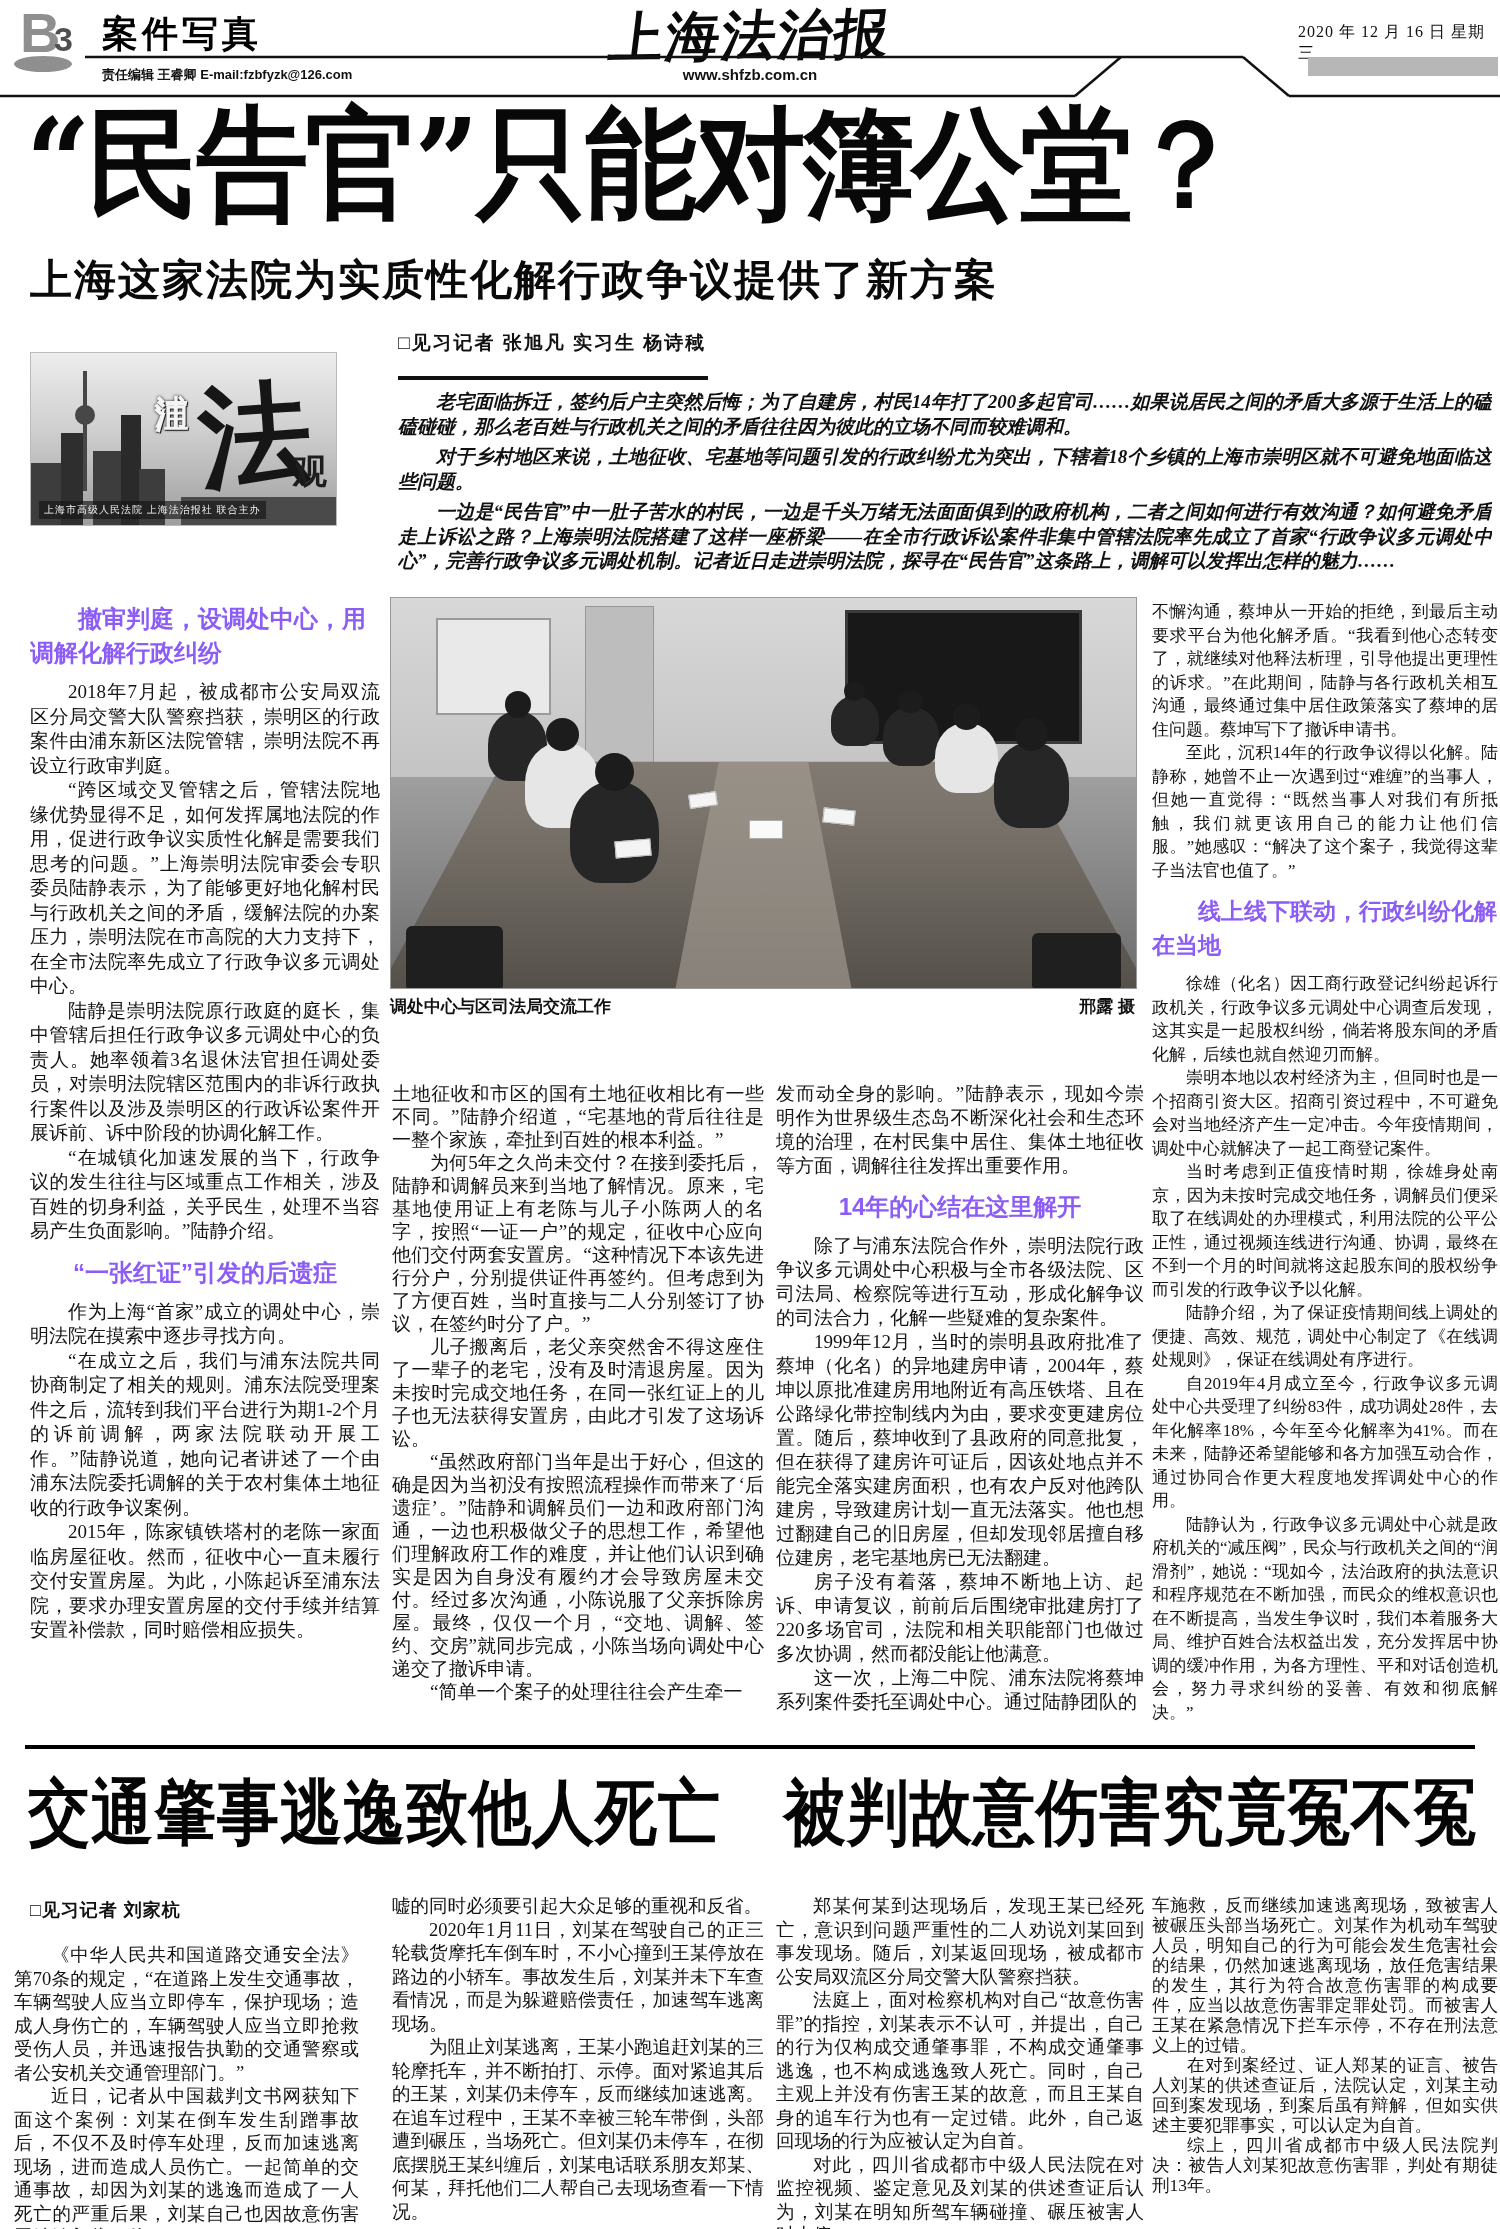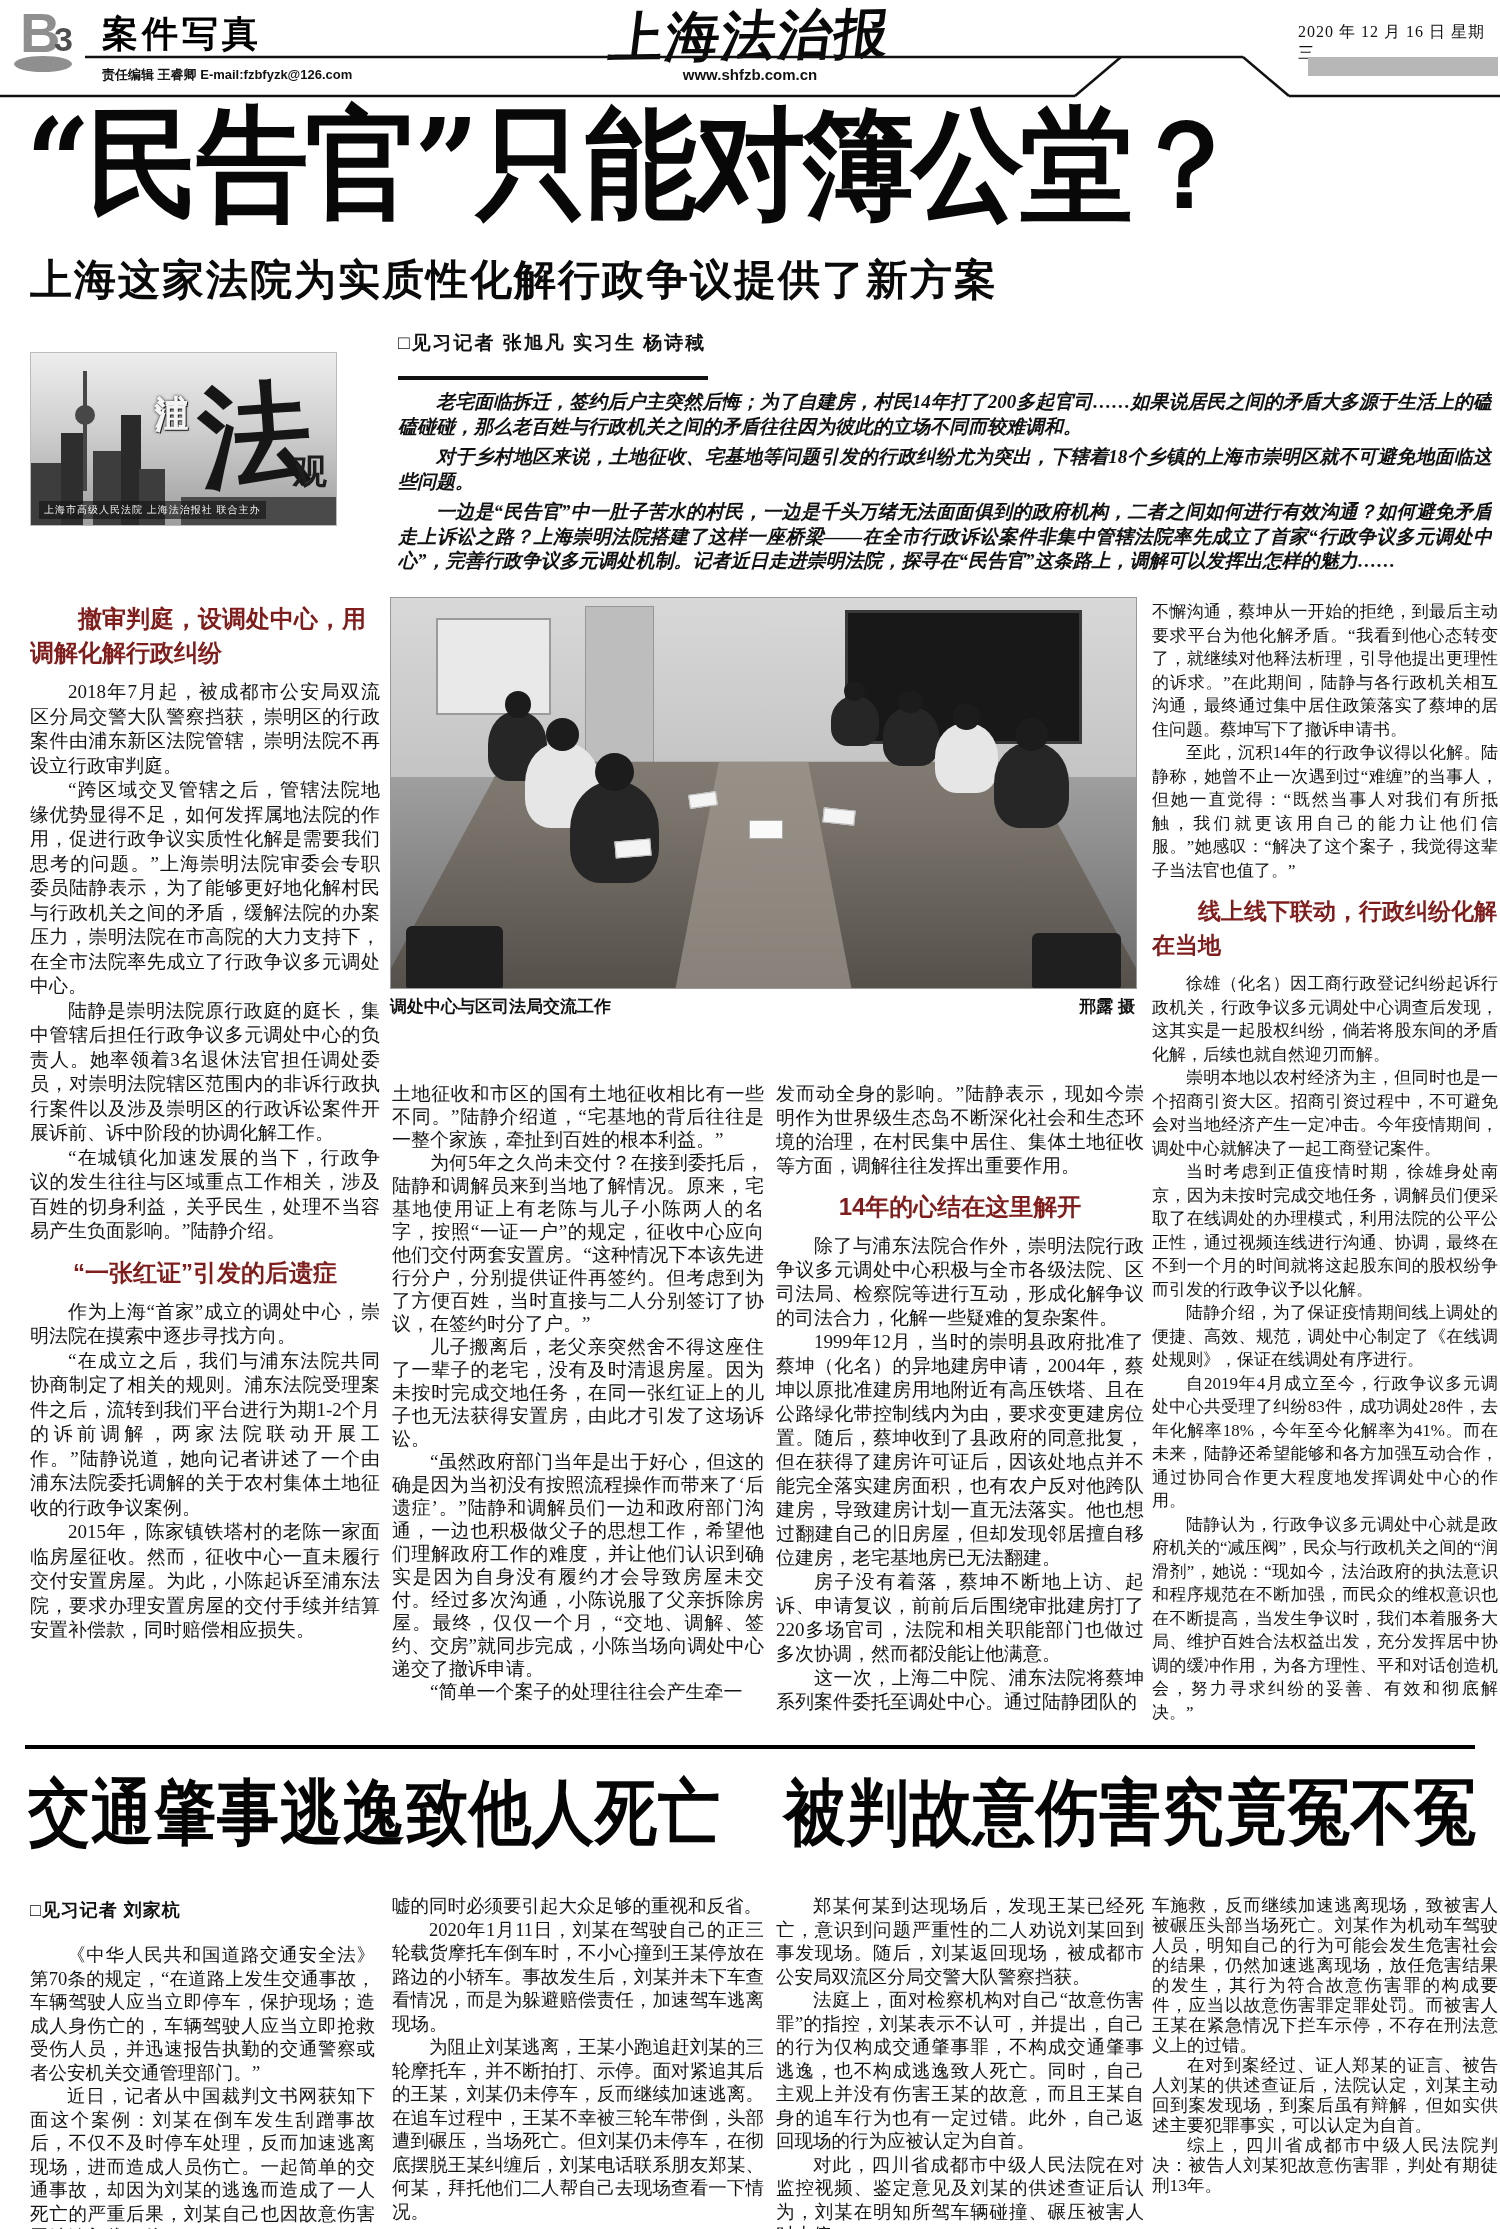--- a/index.html
+++ b/index.html
@@ -57,21 +57,21 @@
   .paper{position:absolute;background:#f4f4f4;border:1px solid #bbb;}
   .tissue{position:absolute;left:48%;top:57%;width:32px;height:17px;background:#fafafa;border:1px solid #aaa;}
   .chair{position:absolute;background:#1f1f1f;border-radius:6px 6px 2px 2px;}
   .caption{position:absolute;left:390px;top:995px;width:745px;display:flex;justify-content:space-between;
            font:700 17px "Liberation Sans",sans-serif;}
   
   .col{position:absolute;text-align:justify;overflow:hidden;color:#141414;}
   .col p{margin:0;text-indent:2em;}
   .col p.pc{text-indent:0;}
   .col .hi,.col .hc{font-family:"Liberation Sans",sans-serif;font-weight:900;font-size:24px;line-height:34px;
-                    margin:12px 0 10px;text-align:left;color:#7f1d1d;}
+                    margin:12px 0 10px;text-align:left;color:#8b5cf6;}
   .col .hi{text-indent:2em;}
   .col .hc{text-align:center;text-indent:0;}
   .c1{font-size:19px;line-height:24.5px;}
   .c1 .hi{margin-top:2px;}
   .c2{font-size:19px;line-height:23px;}
   .c3{font-size:19px;line-height:24px;}
   .c4{font-size:17px;line-height:23.5px;}
   .c4 .hi{font-size:23px;}
   .b1,.b2,.b3{font-size:18.5px;line-height:23.5px;}
   .b4{font-size:17.5px;line-height:20px;font-family:"Liberation Serif",serif;}
@@ -192,21 +192,21 @@
       <p class="p">崇明本地以农村经济为主，但同时也是一个招商引资大区。招商引资过程中，不可避免会对当地经济产生一定冲击。今年疫情期间，调处中心就解决了一起工商登记案件。</p>
       <p class="p">当时考虑到正值疫情时期，徐雄身处南京，因为未按时完成交地任务，调解员们便采取了在线调处的办理模式，利用法院的公平公正性，通过视频连线进行沟通、协调，最终在不到一个月的时间就将这起股东间的股权纷争而引发的行政争议予以化解。</p>
       <p class="p">陆静介绍，为了保证疫情期间线上调处的便捷、高效、规范，调处中心制定了《在线调处规则》，保证在线调处有序进行。</p>
       <p class="p">自2019年4月成立至今，行政争议多元调处中心共受理了纠纷83件，成功调处28件，去年化解率18%，今年至今化解率为41%。而在未来，陆静还希望能够和各方加强互动合作，通过协同合作更大程度地发挥调处中心的作用。</p>
       <p class="p">陆静认为，行政争议多元调处中心就是政府机关的“减压阀”，民众与行政机关之间的“润滑剂”，她说：“现如今，法治政府的执法意识和程序规范在不断加强，而民众的维权意识也在不断提高，当发生争议时，我们本着服务大局、维护百姓合法权益出发，充分发挥居中协调的缓冲作用，为各方理性、平和对话创造机会，努力寻求纠纷的妥善、有效和彻底解决。”</p>
     </div>
 
   <div class="sep-rule"></div>
   <div class="headline2">交通肇事逃逸致他人死亡　被判故意伤害究竟冤不冤</div>
   <div class="byline2">□见习记者  刘家杭</div>
-  <div class="col b1" style="left:30px;top:1944px;width:345px;height:285px;">
+  <div class="col b1" style="left:14px;top:1944px;width:345px;height:285px;">
       <p class="p">《中华人民共和国道路交通安全法》第70条的规定，“在道路上发生交通事故，车辆驾驶人应当立即停车，保护现场；造成人身伤亡的，车辆驾驶人应当立即抢救受伤人员，并迅速报告执勤的交通警察或者公安机关交通管理部门。”</p>
       <p class="p">近日，记者从中国裁判文书网获知下面这个案例：刘某在倒车发生刮蹭事故后，不仅不及时停车处理，反而加速逃离现场，进而造成人员伤亡。一起简单的交通事故，却因为刘某的逃逸而造成了一人死亡的严重后果，刘某自己也因故意伤害罪锒铛入狱，唏</p>
     </div>
   <div class="col b2" style="left:392px;top:1895px;width:372px;height:334px;">
       <p class="pc">嘘的同时必须要引起大众足够的重视和反省。</p>
       <p class="p">2020年1月11日，刘某在驾驶自己的正三轮载货摩托车倒车时，不小心撞到王某停放在路边的小轿车。事故发生后，刘某并未下车查看情况，而是为躲避赔偿责任，加速驾车逃离现场。</p>
       <p class="p">为阻止刘某逃离，王某小跑追赶刘某的三轮摩托车，并不断拍打、示停。面对紧追其后的王某，刘某仍未停车，反而继续加速逃离。在追车过程中，王某不幸被三轮车带倒，头部遭到碾压，当场死亡。但刘某仍未停车，在彻底摆脱王某纠缠后，刘某电话联系朋友郑某、何某，拜托他们二人帮自己去现场查看一下情况。</p>
     </div>
   <div class="col b3" style="left:776px;top:1895px;width:368px;height:334px;">
       <p class="p">郑某何某到达现场后，发现王某已经死亡，意识到问题严重性的二人劝说刘某回到事发现场。随后，刘某返回现场，被成都市公安局双流区分局交警大队警察挡获。</p>

